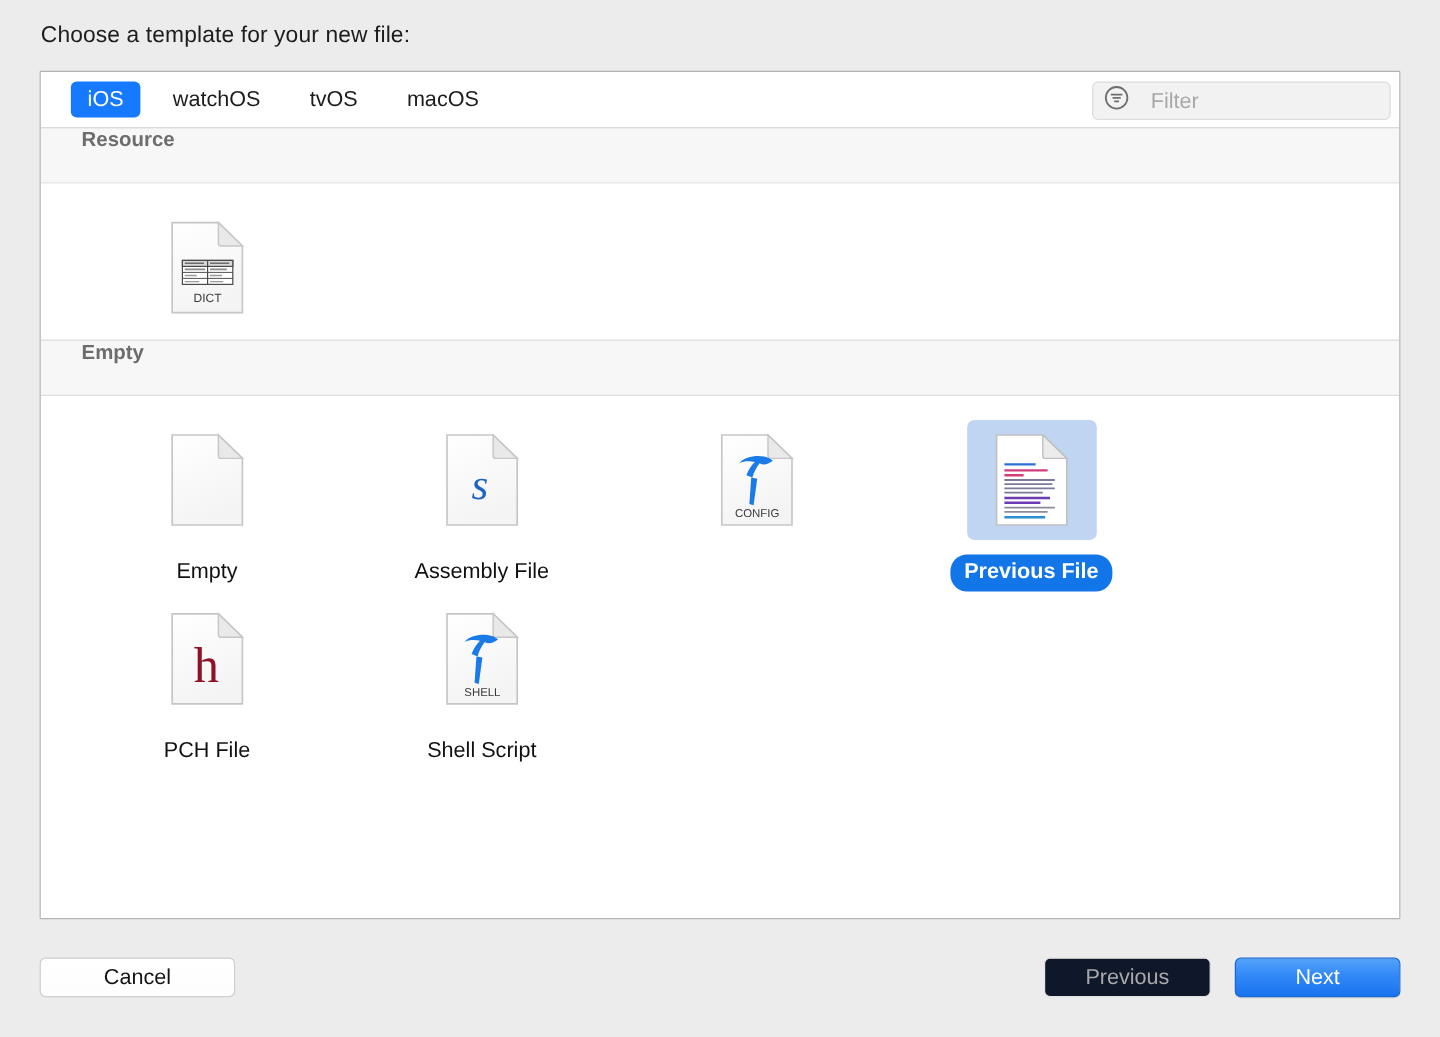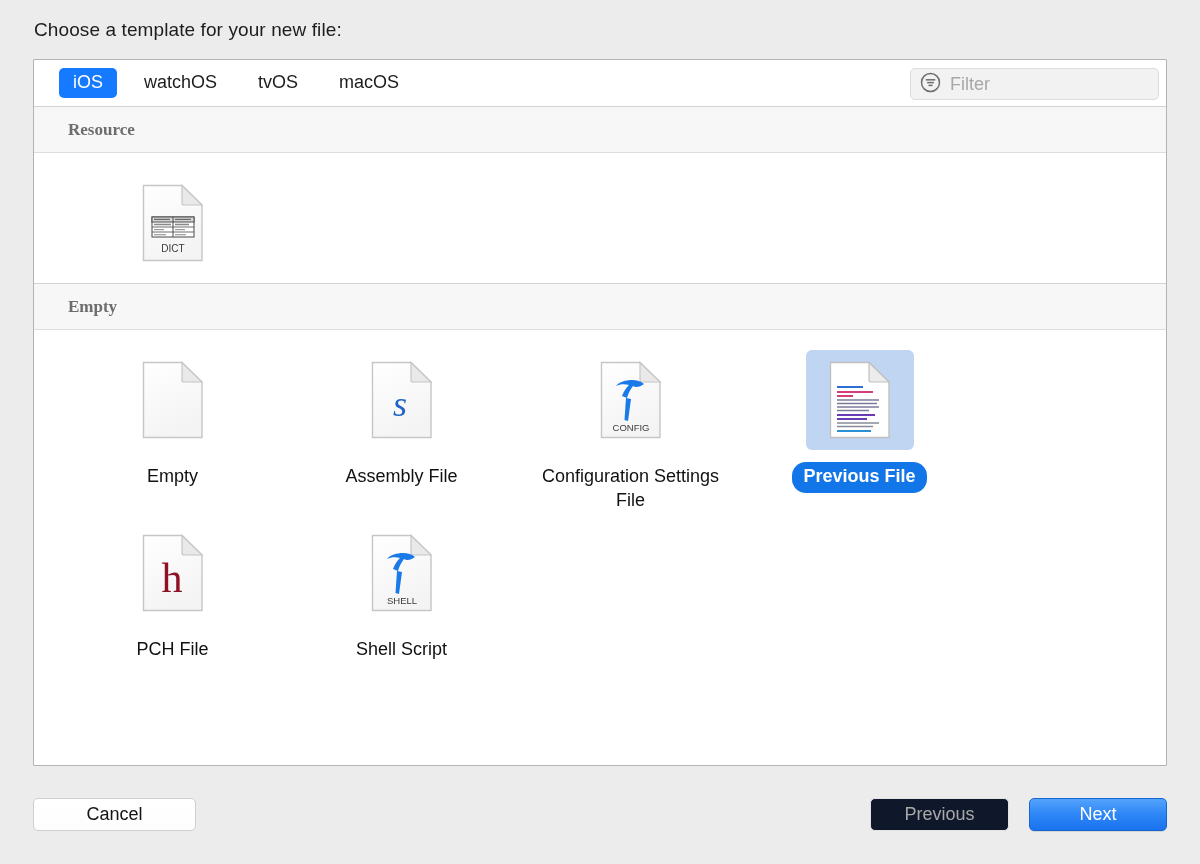--- a/index.html
+++ b/index.html
@@ -79,38 +79,37 @@
     right: 7px;
     top: 8px;
     width: 249px;
     height: 32px;
     background: #f2f2f2;
     border: 1px solid #dcdcdc;
     border-radius: 5px;
     display: flex;
     align-items: center;
     padding: 0 9px;
-    gap: 9px;
+    gap: 18px;
   }
   .filter-icon { flex: none; display: block; }
   .filter-placeholder {
     font-size: 18px;
     color: #a8a8a8;
   }
 
   
   .section-header {
     flex: none;
     height: 46px;
     background: #f7f7f7;
     border-bottom: 1px solid #dedede;
     display: flex;
-    align-items: center;
+    align-items: flex-start;
     padding-left: 34px;
-    font-family: Liberation Serif, serif;
   }
   .section-header-label {
     font-size: 17px;
     font-weight: bold;
     color: #6d6d6d;
   }
 
   
   .section-body {
     background: #ffffff;
@@ -298,21 +297,20 @@
             <svg width="62" height="78" viewBox="0 0 62 78">
               <path d="M1.5 1.5 H40 L60 21 V76.5 H1.5 Z" fill="url(#pg)" stroke="#c6c6c6" stroke-width="1.4"></path>
               <path d="M40 1.5 L60 21 H42 A2 2 0 0 1 40 19 Z" fill="#e9e9e9" stroke="#c6c6c6" stroke-width="1.2"></path>
               <g fill="#1a7ae8">
                 <path d="M16 25 C22 18, 38 17, 44 23 C40 26, 36 27, 33 25 C30 29, 28 33, 27 37 L22 35 C24 30, 26 27, 29 24 C25 23, 20 23, 16 25 Z"></path>
                 <path d="M26 37 L31 38 L28 60 L24.5 59 Z"></path>
               </g>
               <text x="31" y="70" text-anchor="middle" font-family="'Liberation Sans',sans-serif" font-size="9.5" fill="#3a3a3a">CONFIG</text>
             </svg>
           </div>
-          <div class="item-label">Configuration Settings File</div>
         </div>
 
         <div class="template-item">
           <div class="icon-wrap selected">
             <svg width="62" height="78" viewBox="0 0 62 78">
               <path d="M1.5 1.5 H40 L60 21 V76.5 H1.5 Z" fill="#ffffff" stroke="#c0c0c0" stroke-width="1.4"></path>
               <path d="M40 1.5 L60 21 H42 A2 2 0 0 1 40 19 Z" fill="#ececec" stroke="#c0c0c0" stroke-width="1.2"></path>
               <g stroke-width="2">
                 <line x1="8" y1="26" x2="34" y2="26" stroke="#2b6fd4"></line>
                 <line x1="8" y1="31" x2="44" y2="31" stroke="#d23d7a"></line>

